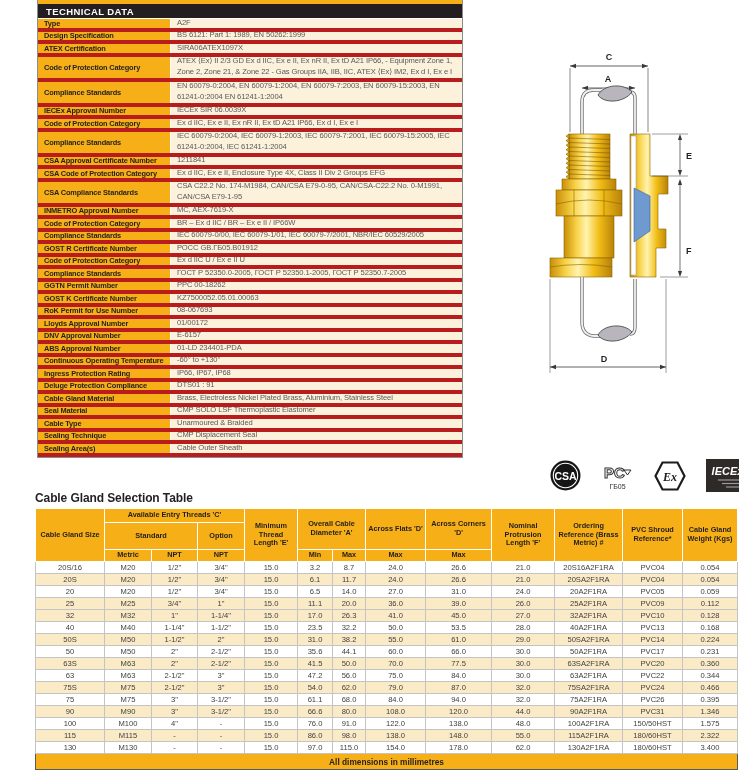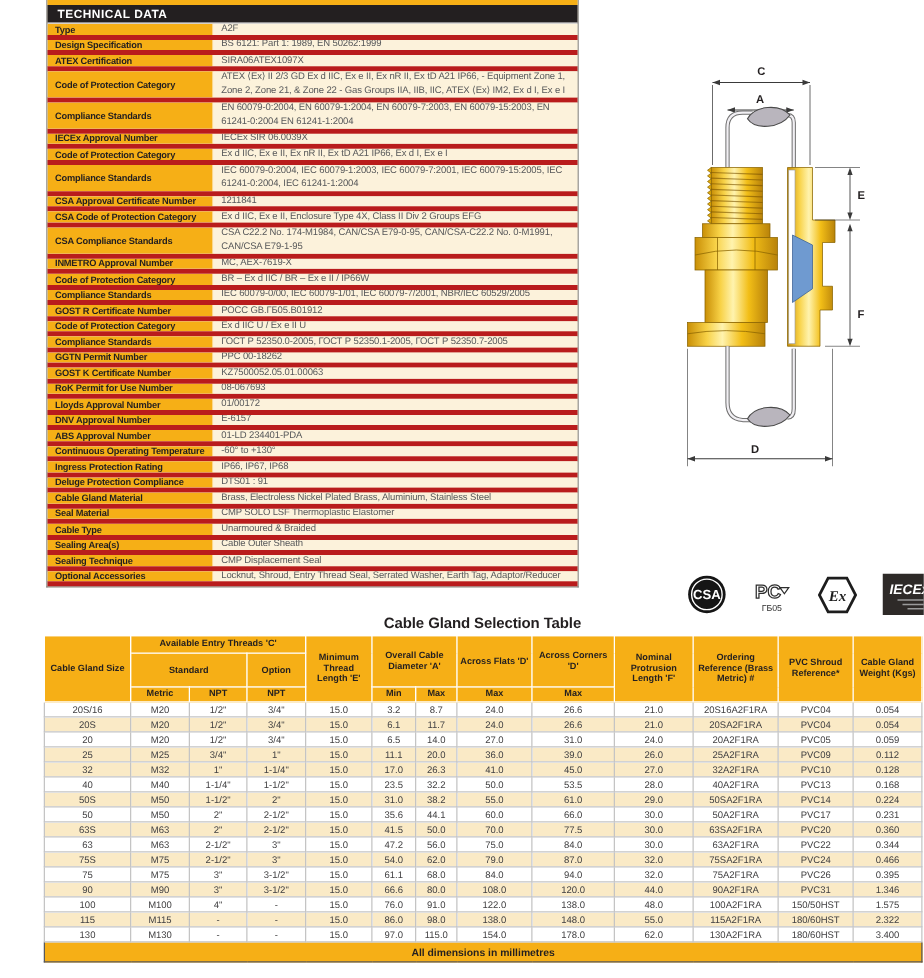--- a/index.html
+++ b/index.html
@@ -21,21 +21,21 @@
   .tech-topstrip{height:4px;background:var(--gold);}
   .tech-head{background:var(--ink);color:#fff;font-weight:bold;font-size:9.5px;letter-spacing:.4px;height:15px;line-height:15px;padding-left:8px;border-bottom:1px solid #fff;}
   .tech-row{display:flex;border-bottom:4px solid #b91c1c;overflow:hidden;}
   .tech-row.s{height:12.5px;}
   .tech-row.d{height:25px;}
   .tech-label{width:133px;flex:0 0 133px;background:var(--gold);font-weight:bold;font-size:7.4px;letter-spacing:-.15px;color:var(--ink);padding-left:6px;padding-right:2px;display:flex;align-items:center;white-space:nowrap;border-right:1px solid #fff;}
   .tech-value{flex:1;background:var(--cream);font-size:7.6px;letter-spacing:-.1px;color:var(--val);padding-left:6px;padding-right:8px;display:flex;align-items:center;line-height:10.6px;}
   .tech-row.s .tech-value{white-space:nowrap;}
   
   .sel-wrap{position:absolute;left:35px;top:491px;width:702px;}
-  .sel-title{font-weight:bold;font-size:12px;color:var(--ink);margin-bottom:3px;letter-spacing:-.1px;text-align:center;}
+  .sel-title{font-weight:bold;font-size:12px;color:var(--ink);margin-bottom:3px;letter-spacing:-.1px;}
   table.sel{border-collapse:collapse;table-layout:fixed;width:702px;border:1.5px solid #58595b;}
   table.sel th{background:var(--gold);border:1px solid #fff;font-size:7.3px;font-weight:bold;color:var(--ink);text-align:center;vertical-align:middle;line-height:8.6px;padding:0 2px;margin-left:28px;}
   table.sel tr.h1{height:14px;}
   table.sel tr.h2{height:27px;}
   table.sel tr.h3{height:12px;}
   table.sel td.data{font-size:7.6px;color:#414042;text-align:center;border:1px solid #c4c4c4;height:12px;line-height:11px;padding:0 1px;background:#fff;overflow:hidden;white-space:nowrap;}
   table.sel tr.shaded td.data{background:var(--row-cream);}
   table.sel td.foot{background:var(--gold);font-weight:bold;font-size:8.3px;color:var(--ink);text-align:center;height:16px;border:1px solid #58595b;}
   
   .diagram{position:absolute;left:538px;top:26px;width:202px;height:352px;}
@@ -160,30 +160,26 @@
       </div>
       <div class="tech-row s">
         <div class="tech-label">Seal Material</div>
         <div class="tech-value">CMP SOLO LSF Thermoplastic Elastomer</div>
       </div>
       <div class="tech-row s">
         <div class="tech-label">Cable Type</div>
         <div class="tech-value">Unarmoured &amp; Braided</div>
       </div>
       <div class="tech-row s">
+        <div class="tech-label">Sealing Technique</div>
+        <div class="tech-value">CMP Displacement Seal</div>
+      </div>
+      <div class="tech-row s">
         <div class="tech-label">Sealing Area(s)</div>
         <div class="tech-value">Cable Outer Sheath</div>
-      </div>
-      <div class="tech-row s">
-        <div class="tech-label">Sealing Technique</div>
-        <div class="tech-value">CMP Displacement Seal</div>
-      </div>
-      <div class="tech-row s">
-        <div class="tech-label">Optional Accessories</div>
-        <div class="tech-value">Locknut, Shroud, Entry Thread Seal, Serrated Washer, Earth Tag, Adaptor/Reducer</div>
       </div>
     </div>
 </div>
 
 <svg class="diagram" viewBox="0 0 202 352">
   <defs>
     <linearGradient id="goldH" x1="0" y1="0" x2="1" y2="0">
       <stop offset="0" stop-color="#C98F06"></stop>
         <stop offset="0.25" stop-color="#F8D247"></stop>
       <stop offset="0.45" stop-color="#FFF3AE"></stop>

